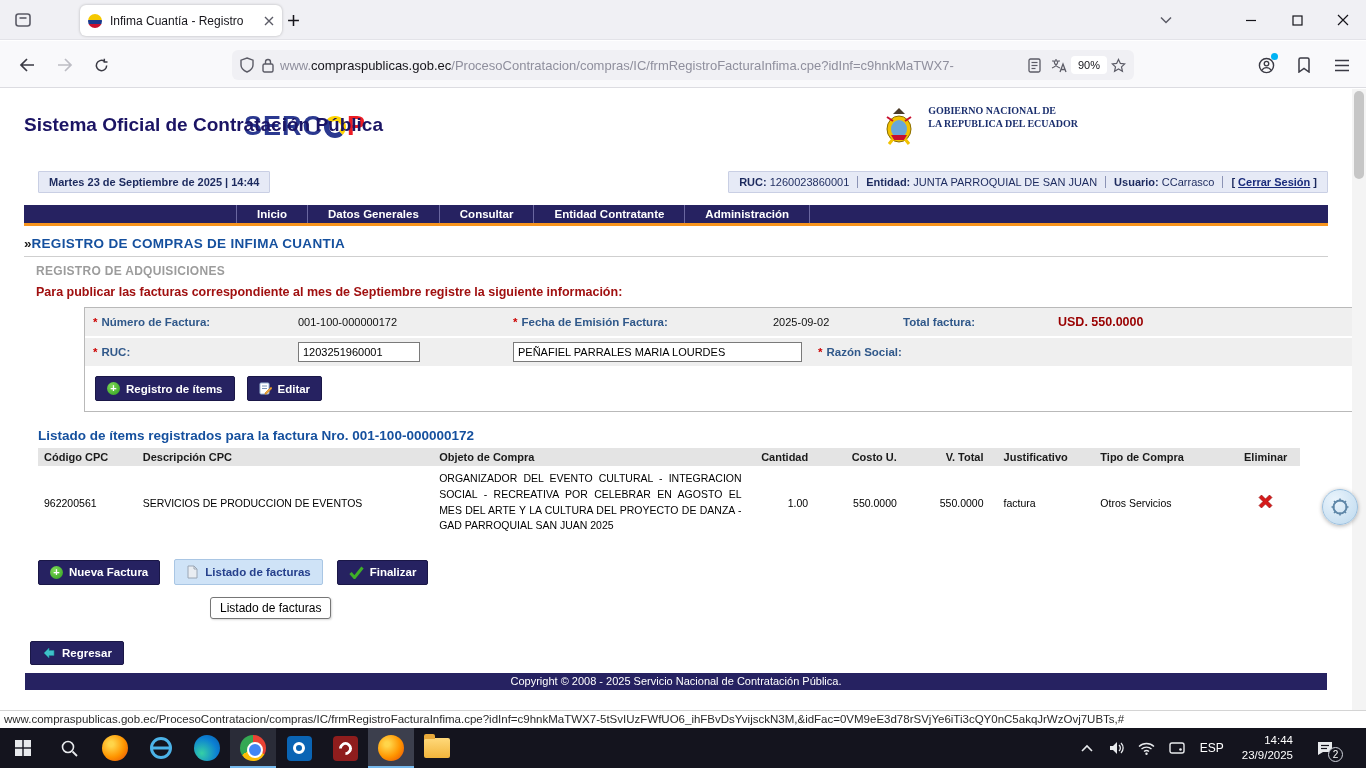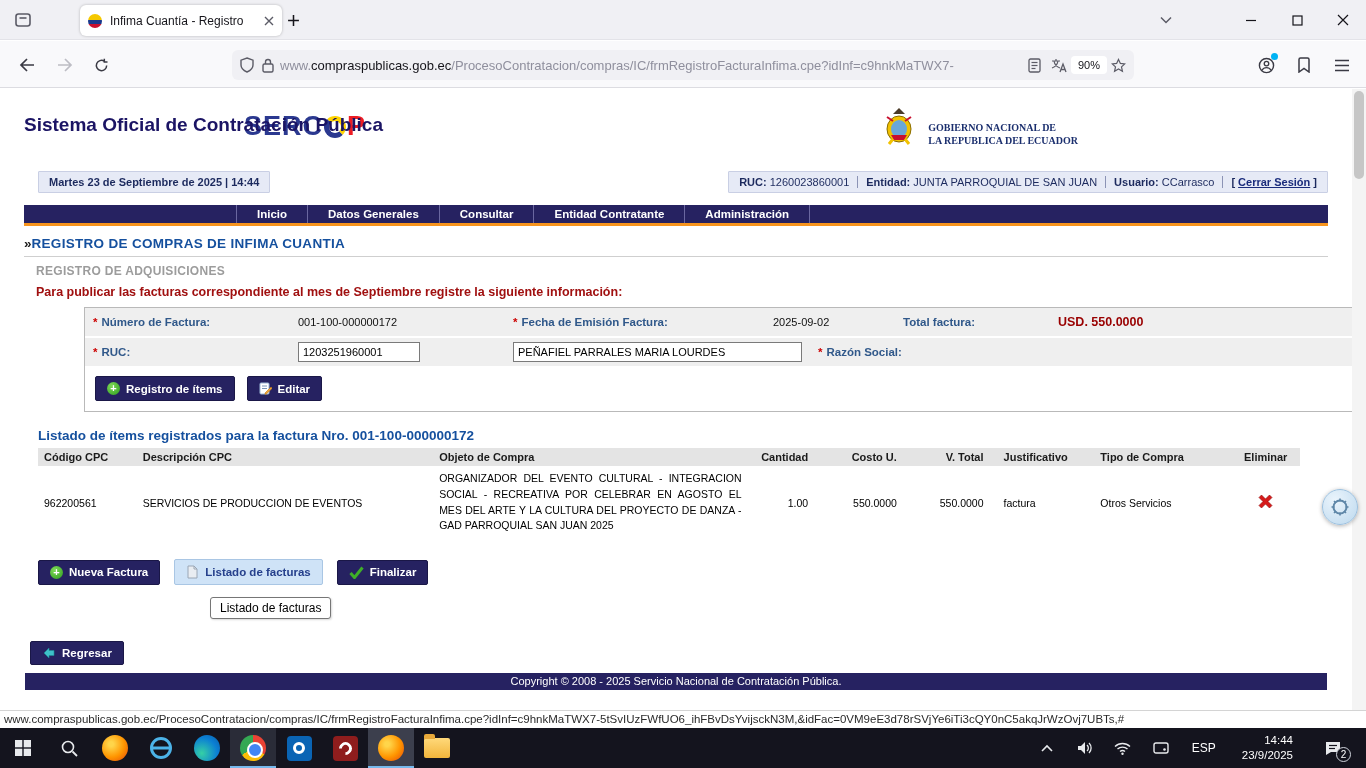--- a/index.html
+++ b/index.html
@@ -33,21 +33,21 @@
   .scrollbar { position:absolute; right:0; top:0; width:14px; height:100%; background:#f4f4f4; }
   .scroll-thumb { position:absolute; top:2px; left:2px; width:10px; height:88px; background:#c6c6c6; border-radius:5px; }
   .content { position:absolute; left:0; top:0; width:1352px; padding:0 24px; }
 
   .site-header { position:relative; height:80px; }
   .sercop { position:absolute; left:220px; top:22px; display:flex; align-items:center; font-weight:bold; font-size:27px; letter-spacing:1px; }
   .sercop .l1 { color:#2b3990; }
   .sercop .lo { width:22px; height:22px; border-radius:50%; border:5px solid #2b3990; border-top-color:#ffd400; border-right-color:#ffd400; margin:0 1px; }
   .sercop .l3 { color:#ed1c24; }
   .site-title { position:absolute; left:0; right:0; top:25px; font-size:19px; font-weight:bold; color:#1b1464; }
-  .gov { position:absolute; right:250px; top:16px; display:flex; align-items:flex-end; gap:8px; }
+  .gov { position:absolute; right:250px; top:16px; display:flex; align-items:flex-start; gap:8px; }
   .gov-text { font-family:"Liberation Serif", serif; font-size:10px; font-weight:bold; color:#1b2f6e; line-height:1.25; }
 
   .info-row { position:relative; height:24px; margin-top:2px; }
   .info-box { background:#e6eaf6; border:1px solid #c9cfe4; font-size:11px; color:#1c2a5e; padding:4px 10px; border-radius:1px; white-space:nowrap; }
   .info-left { position:absolute; left:14px; top:0; font-weight:bold; }
   .info-right { position:absolute; right:0px; top:0; }
   .info-right b { font-weight:bold; }
   .sess-sep { border-left:1px solid #8b93b5; margin:0 8px; }
   .logout { font-weight:bold; text-decoration:underline; color:#1a2c7c; cursor:pointer; }
 
@@ -104,21 +104,21 @@
   .fx { background:radial-gradient(circle at 35% 35%,#ffd54a 10%,#ff9500 55%,#e3450a); }
   .edge-n { background:radial-gradient(circle at 30% 70%,#35d0a5,#0b7fd4 60%,#0a5ea8); }
   .chrome { background:conic-gradient(#ea4335 0 33%,#fbbc05 33% 66%,#34a853 66% 100%); position:relative; }
   .chrome:after { content:""; position:absolute; left:7px; top:7px; width:12px; height:12px; border-radius:50%; background:#4285f4; border:2px solid #fff; }
   .outl { width:25px; height:25px; border-radius:4px; background:#0a64b4; display:flex; align-items:center; justify-content:center; }
   .outl i { width:12px; height:12px; border:3px solid #fff; border-radius:50%; }
   .acro { width:25px; height:25px; border-radius:4px; background:#8f1d1d; display:flex; align-items:center; justify-content:center; }
   .acro i { width:13px; height:13px; border:3px solid #fff; border-radius:50%; border-bottom-color:transparent; transform:rotate(45deg); }
   .folder { width:26px; height:20px; background:linear-gradient(#ffd97a,#f2b53c); border-radius:2px; position:relative; }
   .folder:before { content:""; position:absolute; top:-4px; left:0; width:11px; height:5px; background:#e8a93a; border-radius:2px 2px 0 0; }
-  .tray { margin-left:auto; display:flex; align-items:center; gap:12px; padding-right:13px; }
+  .tray { margin-left:auto; display:flex; align-items:center; gap:4px; padding-right:21px; }
   .tray-ic { width:26px; height:40px; display:flex; align-items:center; justify-content:center; cursor:pointer; }
   .tray-lang { color:#fff; font-size:12px; padding:0 6px; cursor:pointer; }
   .tray-clock { color:#fff; font-size:11.5px; text-align:right; line-height:1.3; padding:0 8px; cursor:pointer; }
   .notif { position:relative; width:40px; }
   .notif .badge { position:absolute; right:2px; bottom:6px; width:15px; height:15px; border-radius:50%; border:1px solid #cfd3dc; color:#fff; background:#14141e; font-size:10px; display:flex; align-items:center; justify-content:center; }
   svg { display:block; }
 </style>
 </head>
 <body>
 

